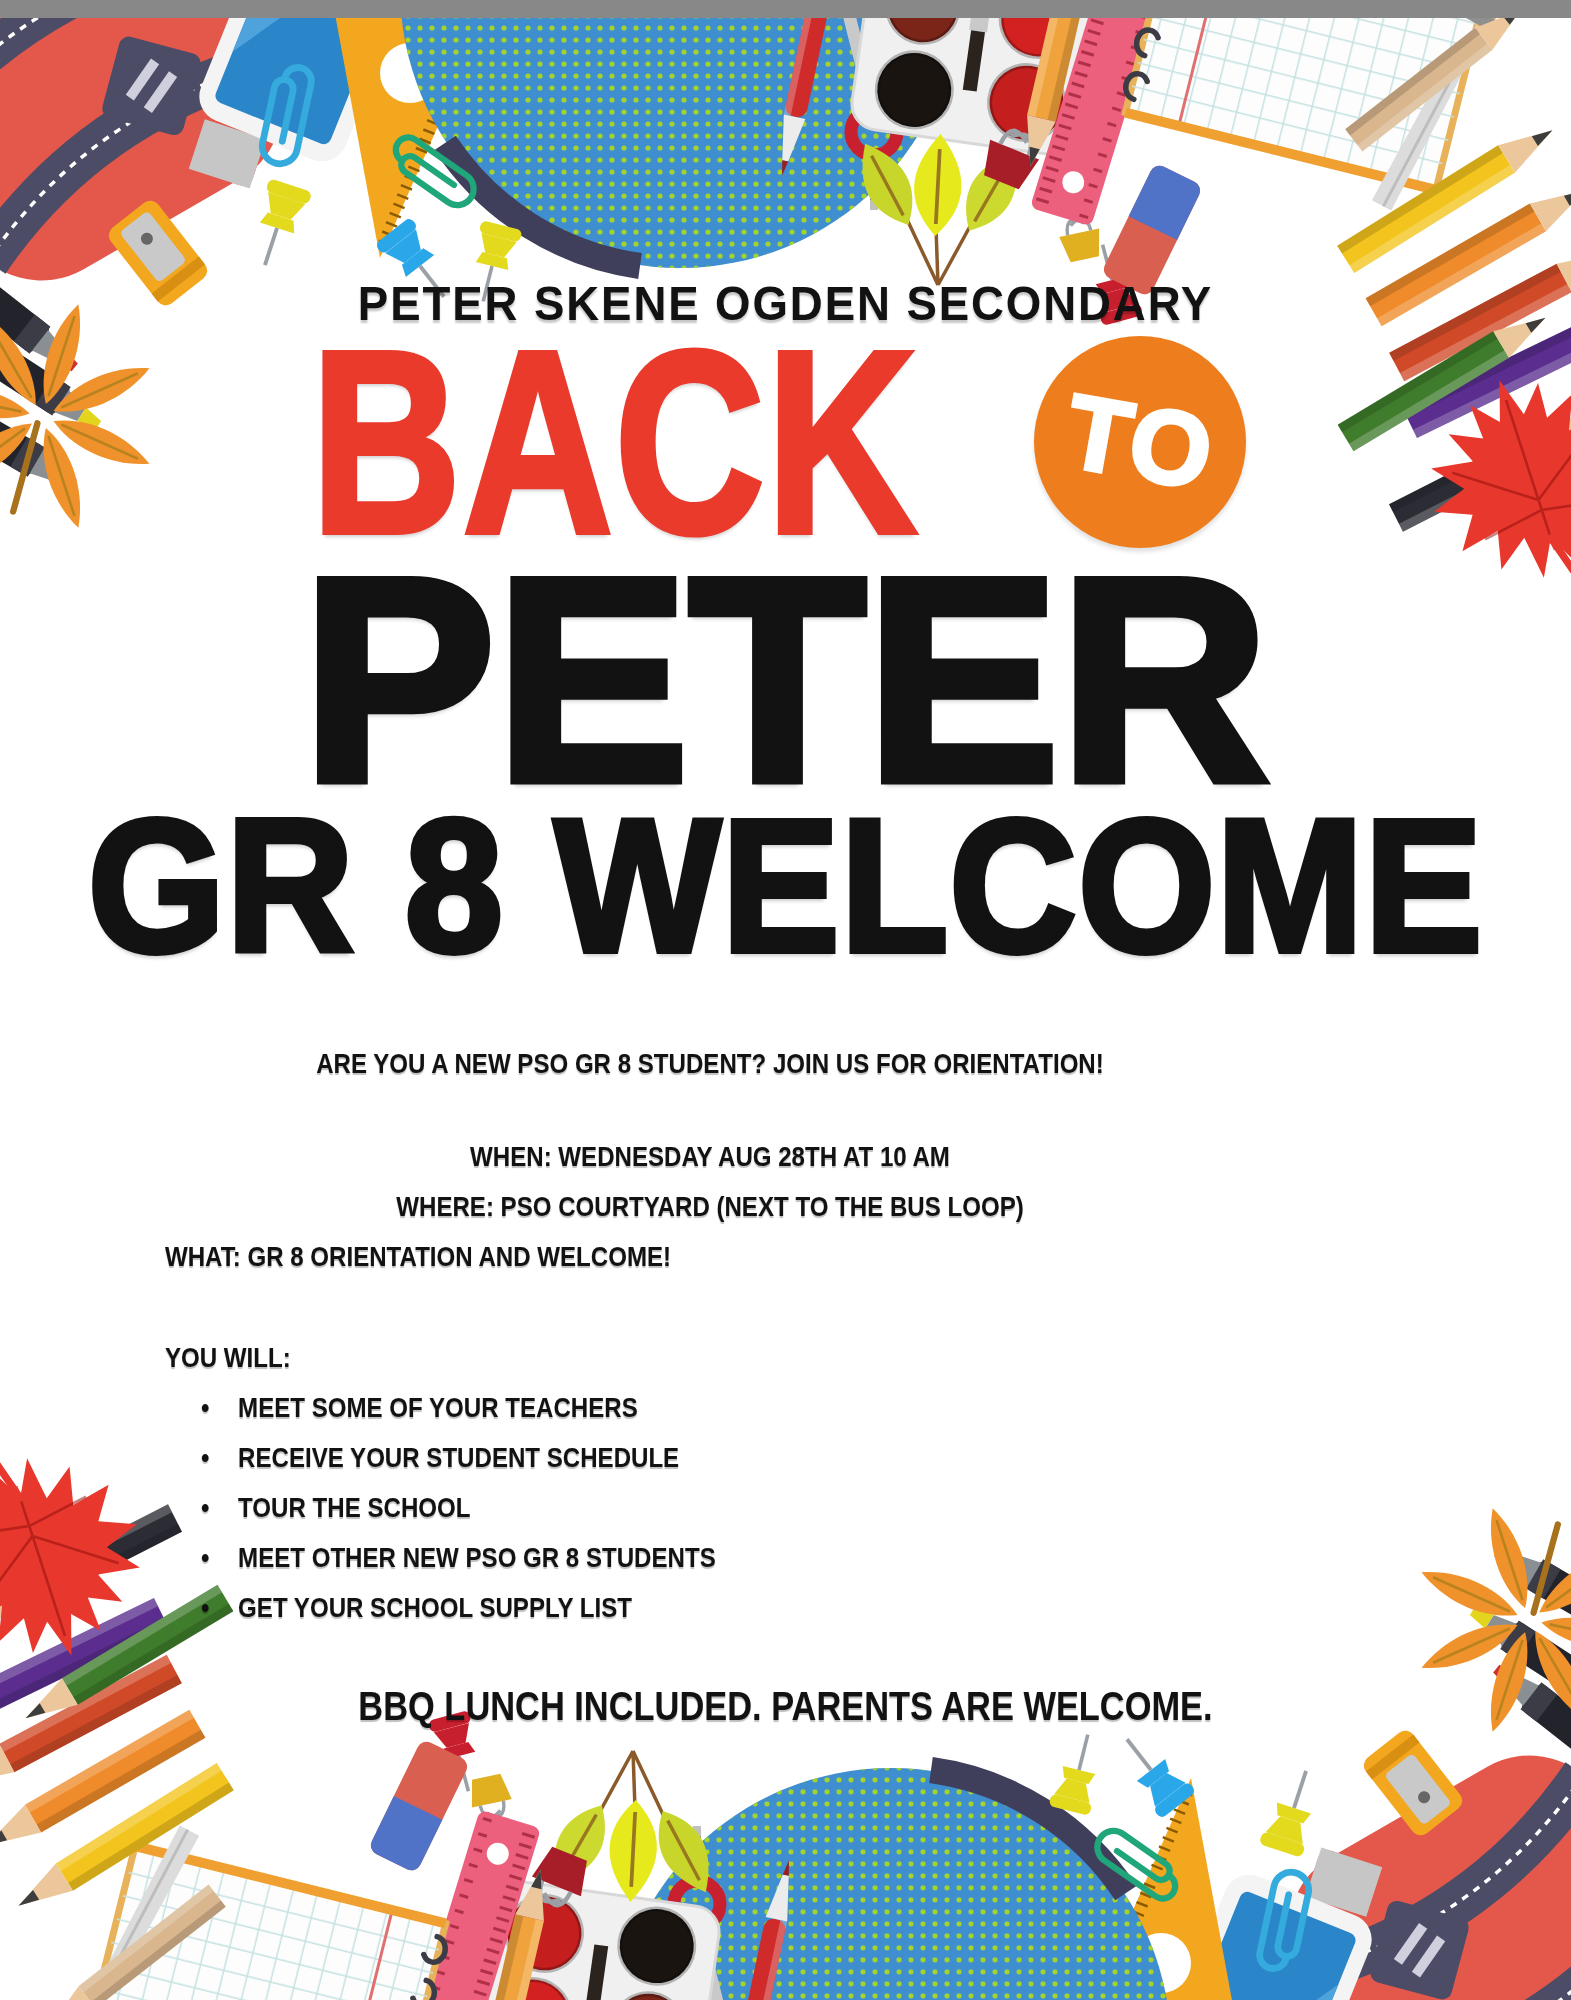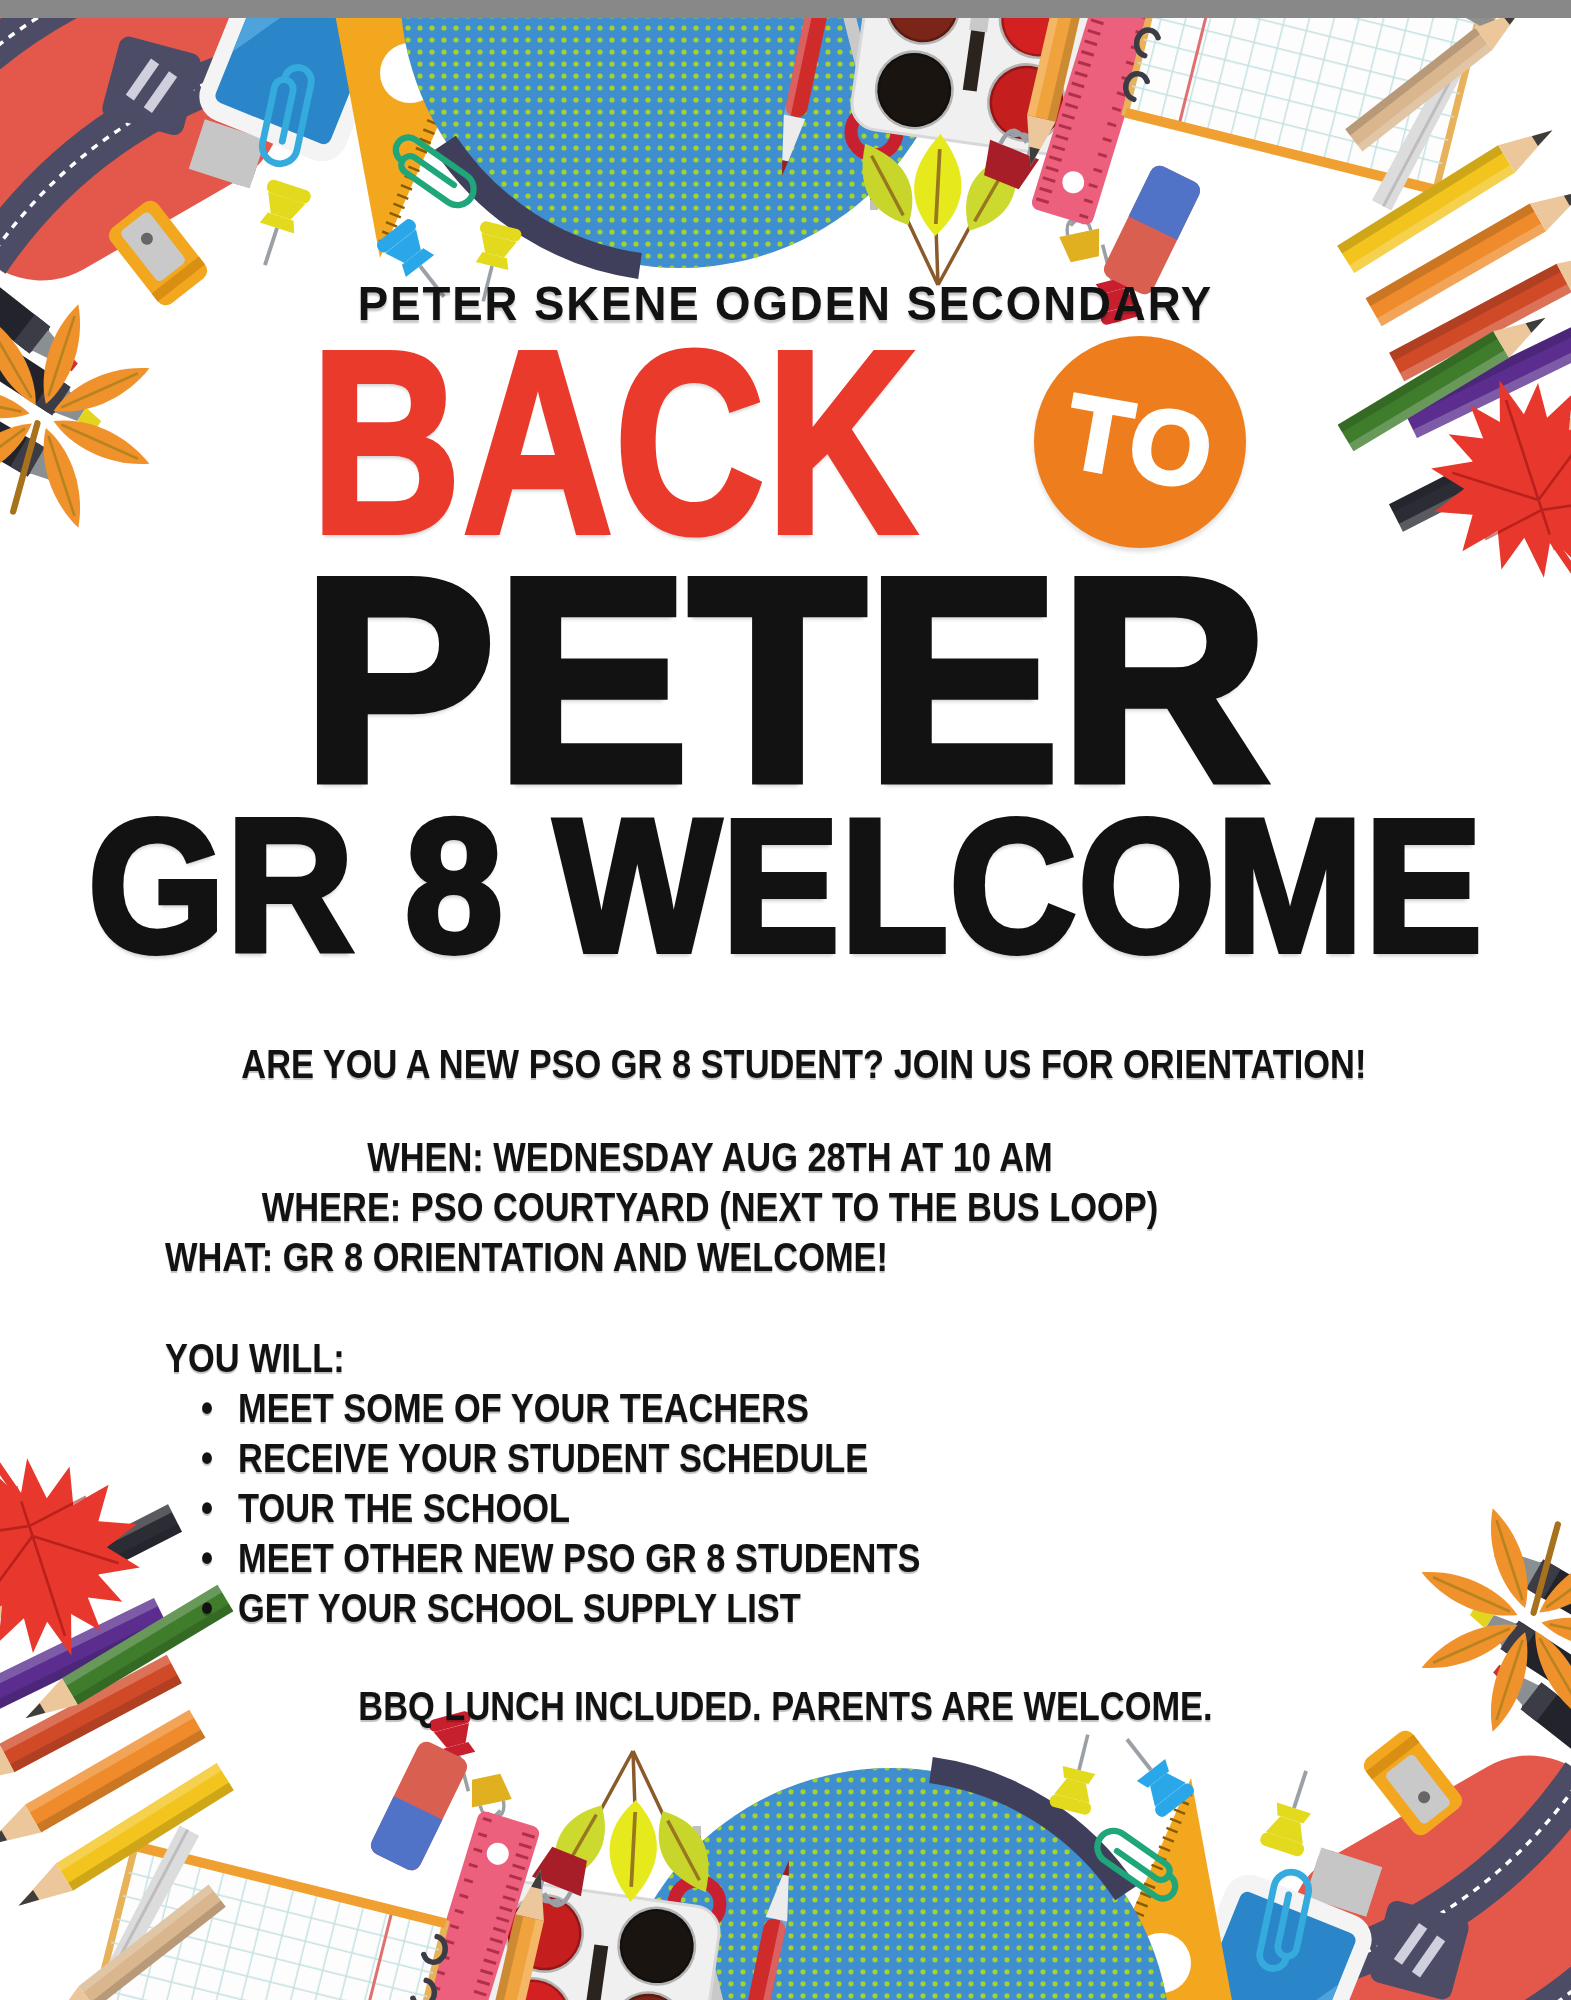--- a/index.html
+++ b/index.html
@@ -21,21 +21,21 @@
         display:flex;align-items:center;justify-content:center;flex:0 0 auto;
         box-shadow:0 4px 4px rgba(0,0,0,.12);}
   .to-word{font-size:104px;color:#fff;-webkit-text-stroke:4px #fff;transform:rotate(10deg);
         letter-spacing:2px;line-height:1;}
   .school-word{position:absolute;top:516px;left:0;width:100%;text-align:center;font-size:290px;
         line-height:1;-webkit-text-stroke:9px var(--ink,#121212);white-space:nowrap;
         text-shadow:0 6px 4px rgba(0,0,0,.2);z-index:5;}
   .gr8-word{position:absolute;top:772px;left:0;width:100%;text-align:center;font-size:190px;
         line-height:1;-webkit-text-stroke:6px var(--ink,#121212);letter-spacing:1px;
         transform:scaleX(.93);white-space:nowrap;text-shadow:0 5px 4px rgba(0,0,0,.2);z-index:5;}
-  .body-copy{position:absolute;top:1021px;left:165px;width:1090px;font-size:40px;line-height:50px;
+  .body-copy{position:absolute;top:1021px;left:165px;width:1090px;font-size:28px;line-height:50px;
         z-index:5;text-shadow:0 2px 1px rgba(0,0,0,.25);}
   .body-copy div{white-space:nowrap;}
   .line-c{text-align:center;transform:scaleX(.86);transform-origin:center;}
   .line-l{transform:scaleX(.86);transform-origin:left;}
   .gap-a{margin-top:43px;}
   .gap-b{margin-top:51px;}
   .bullets{list-style:none;margin:0;padding:0;transform:scaleX(.86);transform-origin:left;}
   .bullets li{position:relative;padding-left:85px;white-space:nowrap;line-height:50px;}
   .bullets li::before{content:"\2022";position:absolute;left:42px;top:0;}
   .footer-line{position:absolute;top:1663px;left:0;width:1571px;text-align:center;font-size:40px;

